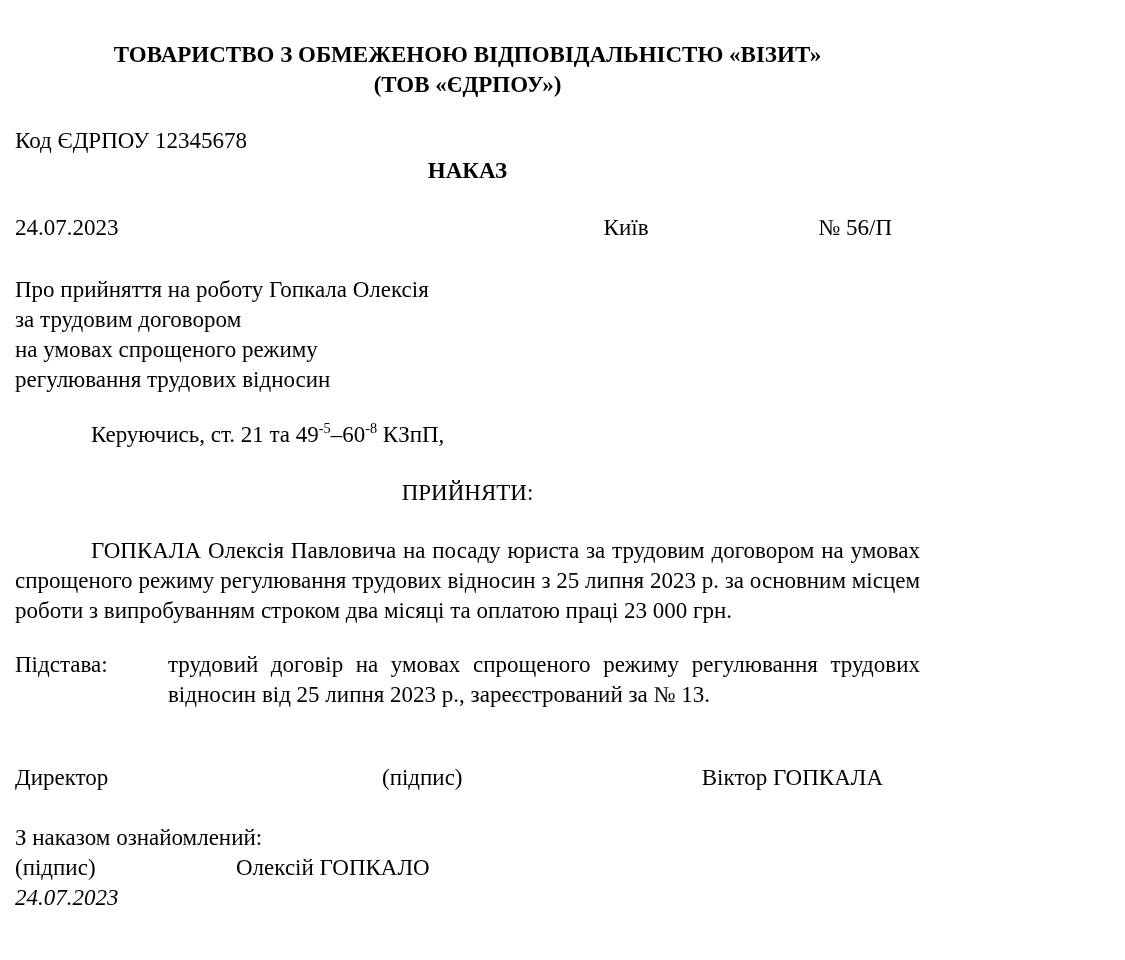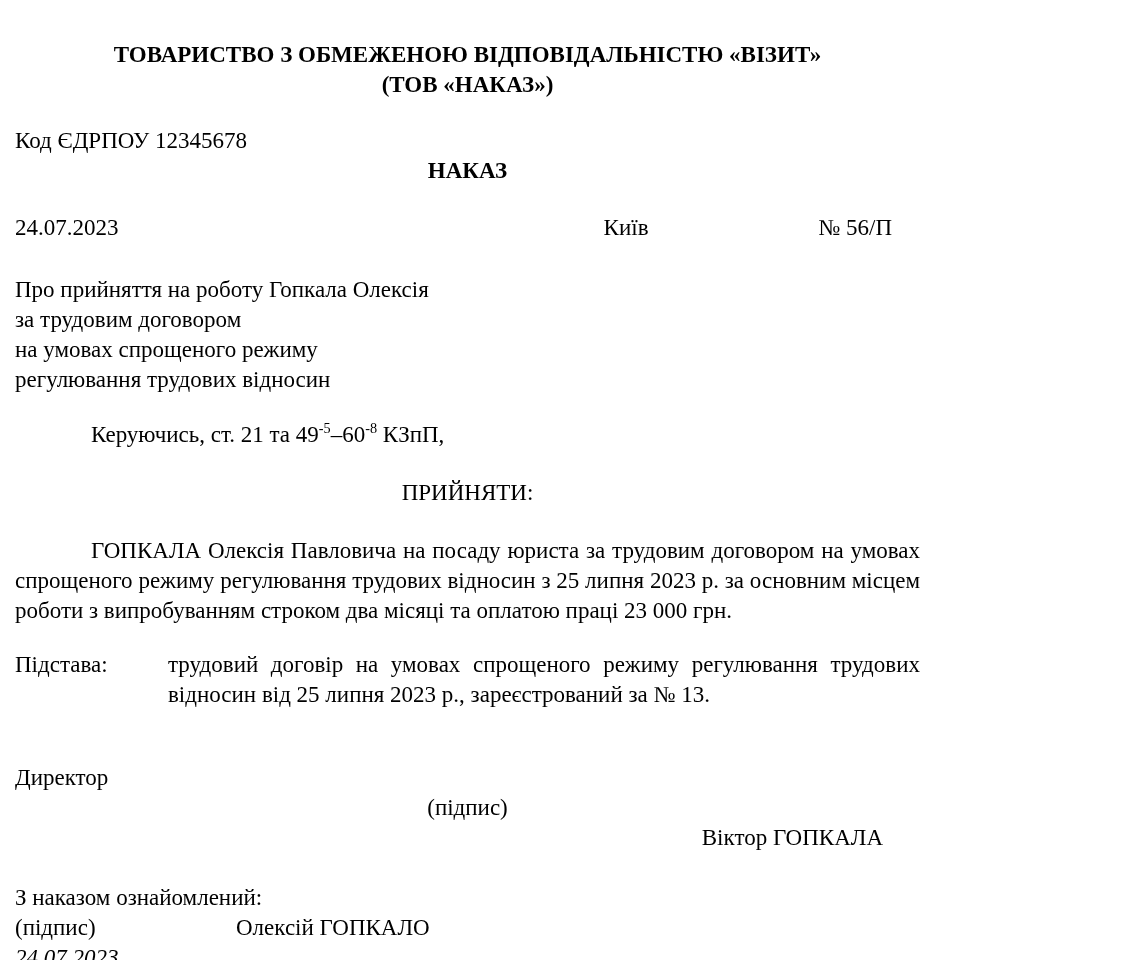--- a/index.html
+++ b/index.html
@@ -63,21 +63,20 @@
   }
   .basis-row {
     display: flex;
     margin-top: 24px;
   }
   .basis-label { flex: 0 0 153px; }
   .basis-text { flex: 1; text-align: justify; }
   .signature-row {
     display: flex;
     margin-top: 53px;
-    flex-direction: column;
   }
   .signature-row .col-l { flex: 0 0 30%; }
   .signature-row .col-c { flex: 0 0 30%; text-align: center; }
   .signature-row .col-r { flex: 1; text-align: right; padding-right: 37px; }
   .ack-intro {
     margin-top: 30px;
   }
   .ack-row {
     display: flex;
   }
@@ -86,21 +85,21 @@
     font-style: italic;
   }
 </style>
 </head>
 <body>
 
 <div class="page">
 
   <div class="company-title">
     <div>ТОВАРИСТВО З ОБМЕЖЕНОЮ ВІДПОВІДАЛЬНІСТЮ «ВІЗИТ»</div>
-    <div>(ТОВ «НАКАЗ»)</div>
+    <div>(ТОВ «ЄДРПОУ»)</div>
   </div>
 
   <div class="edrpou-line">Код ЄДРПОУ 12345678</div>
 
   <div class="doc-type">НАКАЗ</div>
 
   <div class="meta-row">
     <div class="col-l">24.07.2023</div>
     <div class="col-c">Київ</div>
     <div class="col-r">№ 56/П</div>

